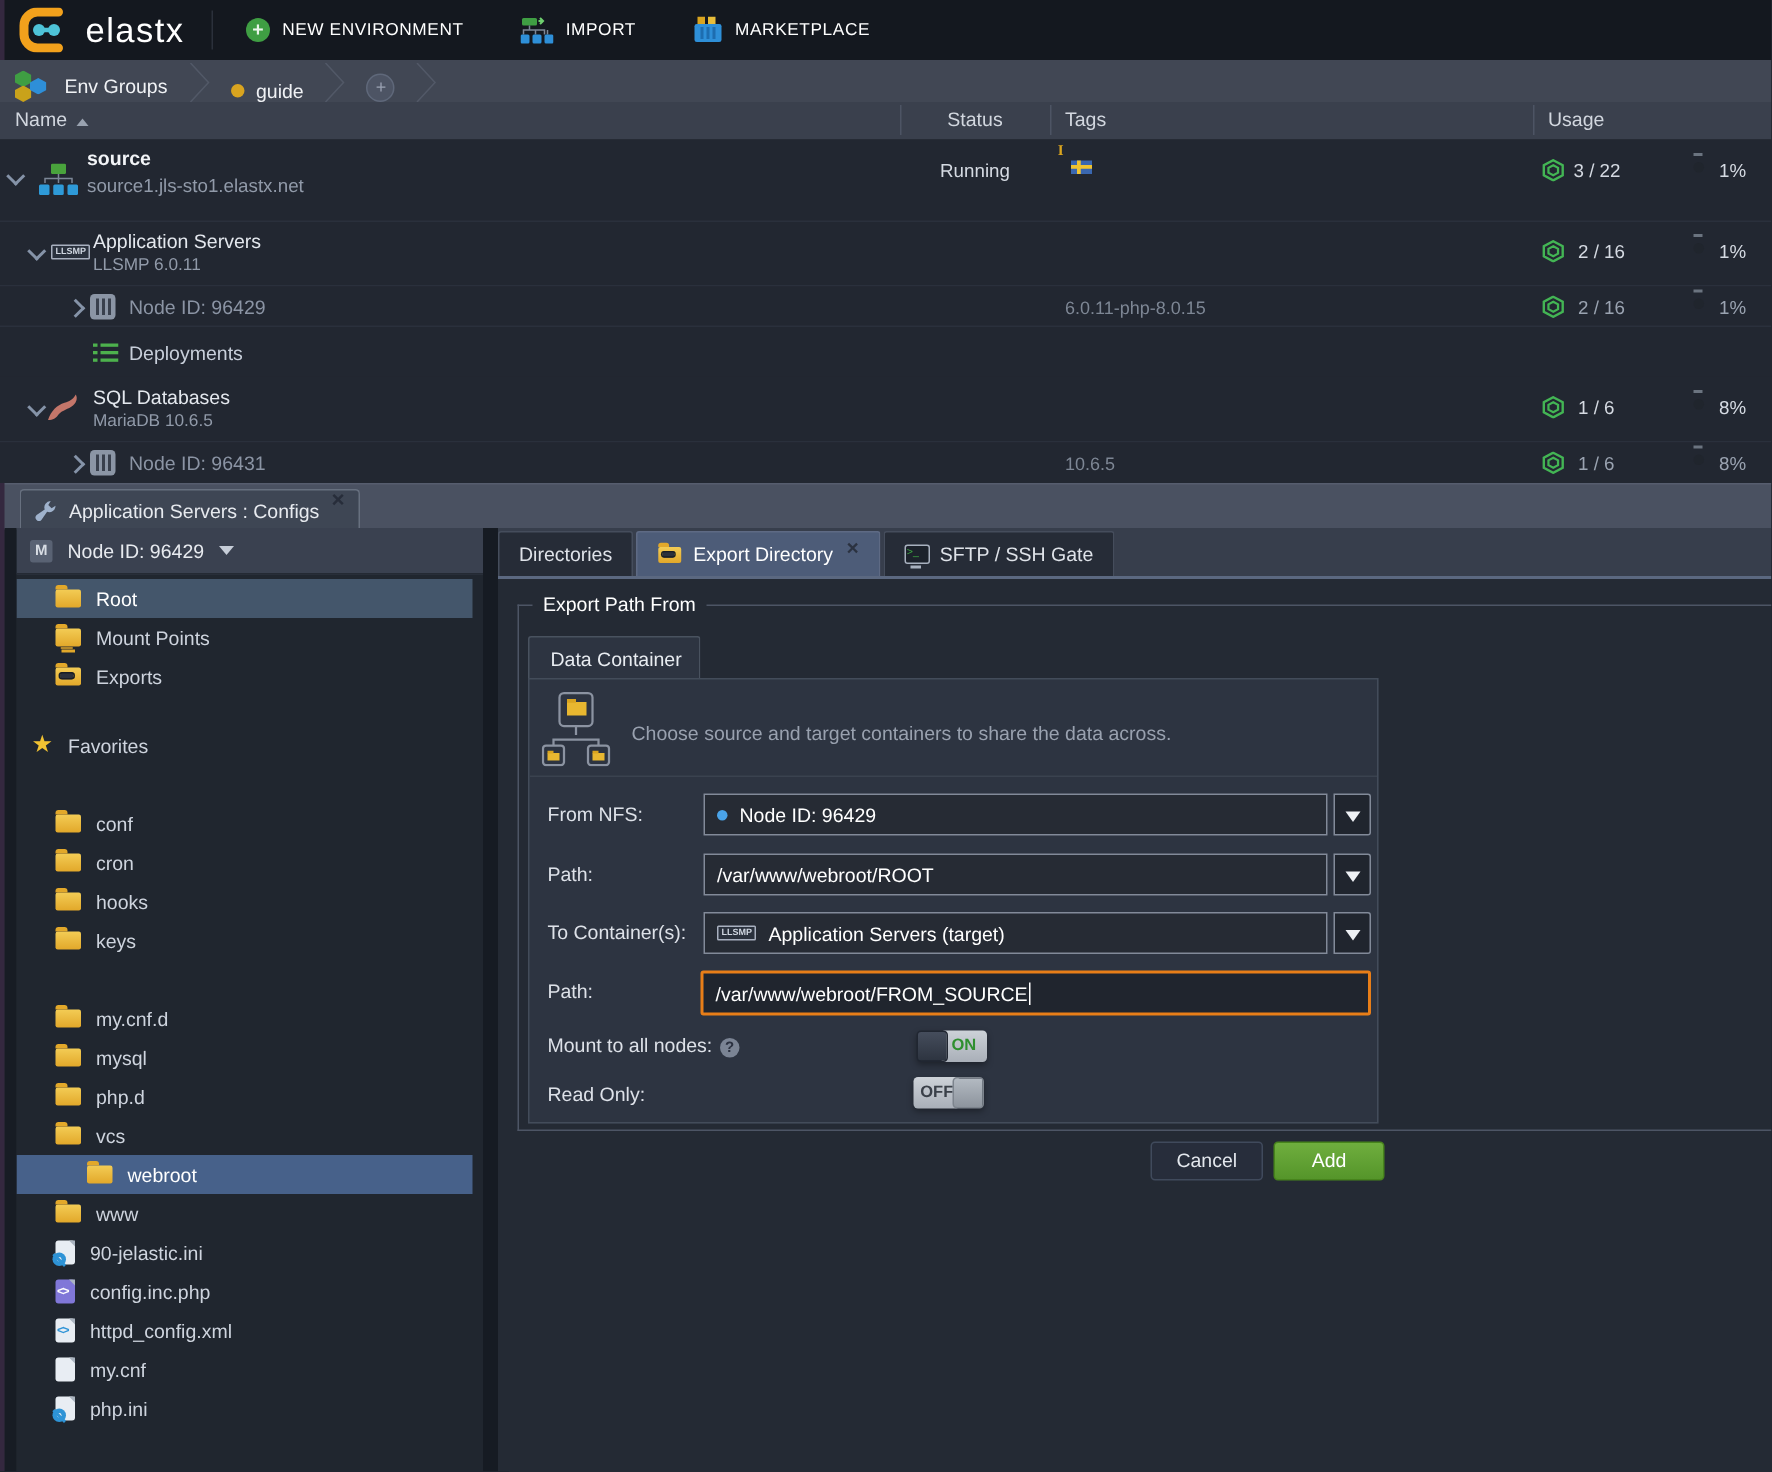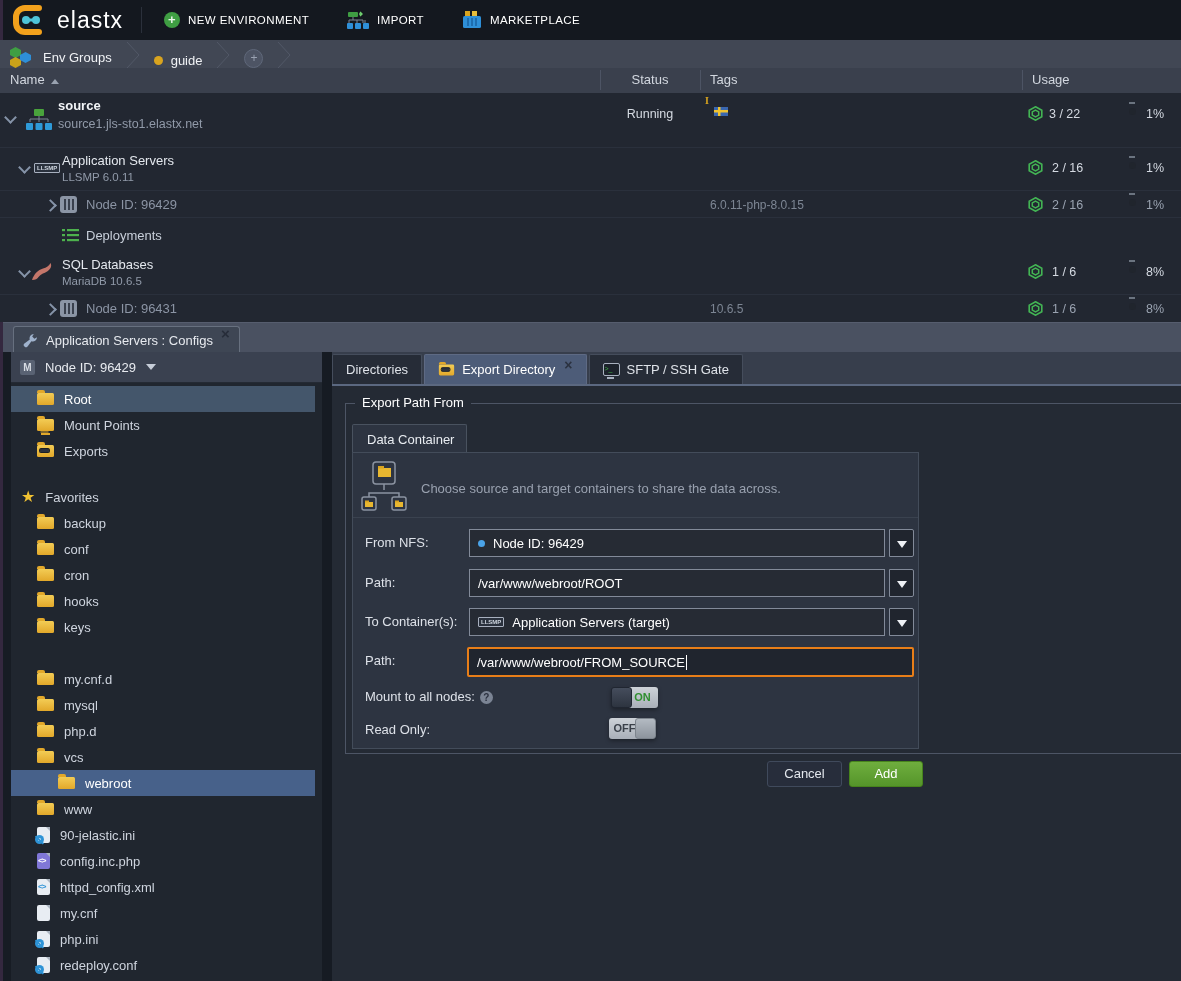--- a/index.html
+++ b/index.html
@@ -321,24 +321,20 @@
       <div class="sb-row" style="top:86px">
           <span class="folder link"></span>
           <span>Exports</span>
         </div>
 
       <div class="sb-row fav" style="top:132px">
           <span class="star">★</span>
           <span>Favorites</span>
         </div>
 
-      <div class="sb-row" style="top:158px">
-          <span class="folder"></span>
-          <span>backup</span>
-        </div>
       <div class="sb-row" style="top:184px">
           <span class="folder"></span>
           <span>conf</span>
         </div>
       <div class="sb-row" style="top:210px">
           <span class="folder"></span>
           <span>cron</span>
         </div>
       <div class="sb-row" style="top:262px">
           <span class="folder"></span>
@@ -393,26 +389,20 @@
         </div>
       <div class="sb-row" style="top:548px">
           <span class="file-ic"></span>
           <span>my.cnf</span>
         </div>
       <div class="sb-row" style="top:574px">
           <span class="file-ic">
             <span class="gear"></span>
           </span>
           <span>php.ini</span>
-        </div>
-      <div class="sb-row" style="top:600px">
-          <span class="file-ic">
-            <span class="gear"></span>
-          </span>
-          <span>redeploy.conf</span>
         </div>
     </div>
 
     <div class="divider-v"></div>
 
     <div class="main">
       <div class="tabrow">
         <div class="etab">
           <span>Directories</span>
         </div>

